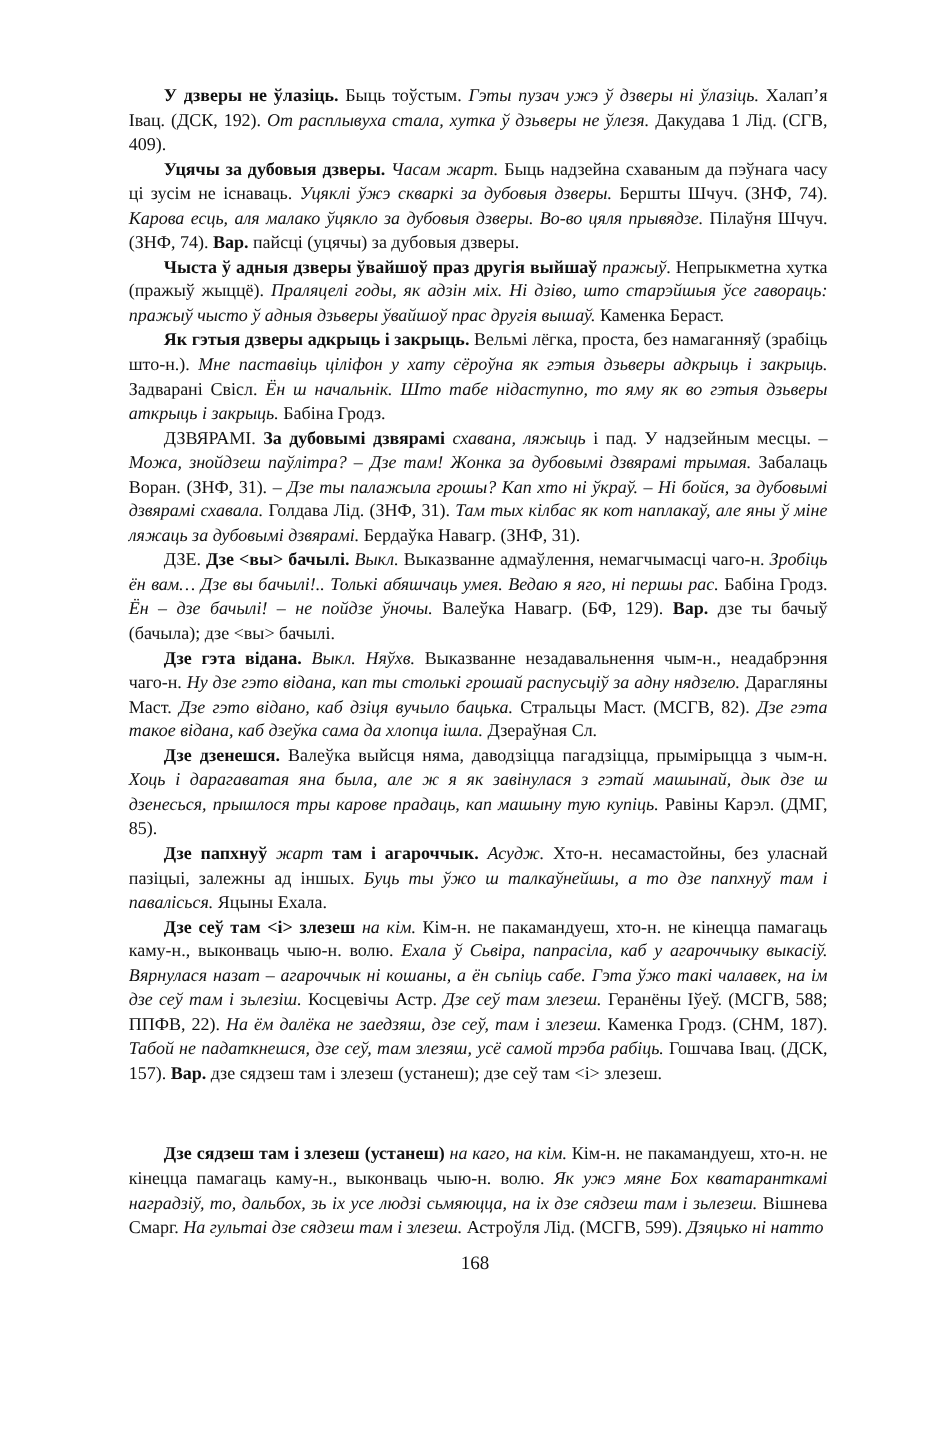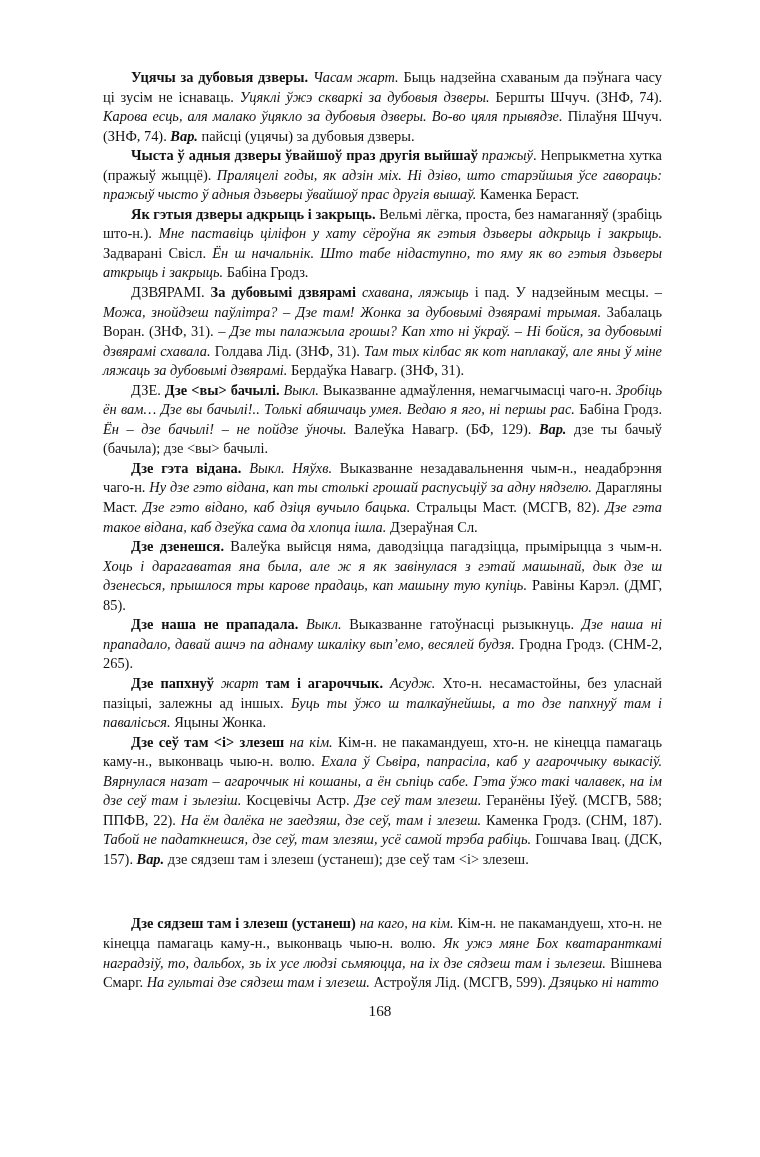--- a/index.html
+++ b/index.html
@@ -39,44 +39,43 @@
     margin-top: 45px;
   }
   b, .hw {
     font-weight: bold;
   }
   i, .it {
     font-style: italic;
   }
   .bi {
     font-weight: bold;
-    font-style: italic;
   }
   .folio {
     position: absolute;
     left: 0;
     right: 0;
     top: 1002px;
     text-align: center;
     font-size: 15.2px;
     line-height: 18px;
     font-family: "Liberation Serif", "DejaVu Serif", serif;
   }
 </style>
 </head>
 <body>
 
 <div class="page">
   <div class="body-text" id="body-container">
+      <p class="entry"><b>У дзверы не ўлазіць.</b><span> Быць тоўстым. </span><i>Гэты пузач ужэ ў дзверы ні ўлазіць.</i><span> Халап’я Івац. (ДСК, 192). </span><i>От расплывуха стала, хутка ў дзьверы не ўлезя.</i><span> Дакудава 1 Лід. (СГВ, 409).</span></p>
       <p class="entry"><b>Уцячы за дубовыя дзверы.</b><i> Часам жарт.</i><span> Быць надзейна схаваным да пэўнага часу ці зусім не існаваць. </span><i>Уцяклі ўжэ скваркі за дубовыя дзверы.</i><span> Бершты Шчуч. (ЗНФ, 74). </span><i>Карова есць, аля малако ўцякло за дубовыя дзверы. Во-во цяля прывядзе.</i><span> Пілаўня Шчуч. (ЗНФ, 74). </span><span class="bi">Вар.</span><span> пайсці (уцячы) за дубовыя дзверы.</span></p>
       <p class="entry"><b>Чыста ў адныя дзверы ўвайшоў праз другія выйшаў</b><i> пражыў</i><span>. Непрыкметна хутка (пражыў жыццё). </span><i>Праляцелі годы, як адзін міх. Ні дзіво, што старэйшыя ўсе гавораць: пражыў чысто ў адныя дзьверы ўвайшоў прас другія вышаў.</i><span> Каменка Бераст.</span></p>
       <p class="entry"><b>Як гэтыя дзверы адкрыць і закрыць.</b><span> Вельмі лёгка, проста, без намаганняў (зрабіць што-н.). </span><i>Мне паставіць ціліфон у хату сёроўна як гэтыя дзьверы адкрыць і закрыць.</i><span> Задваранi Свісл. </span><i>Ён ш начальнік. Што табе нідаступно, то яму як во гэтыя дзьверы аткрыць і закрыць.</i><span> Бабіна Гродз.</span></p>
       <p class="entry"><span>ДЗВЯРАМІ. </span><b>За дубовымі дзвярамі</b><i> схавана, ляжыць</i><span> і пад. У надзейным месцы. </span><i>– Можа, знойдзеш паўлітра? – Дзе там! Жонка за дубовымі дзвярамі трымая.</i><span> Забалаць Воран. (ЗНФ, 31). </span><i>– Дзе ты палажыла грошы? Кап хто ні ўкраў. – Ні бойся, за дубовымі дзвярамі схавала.</i><span> Голдава Лід. (ЗНФ, 31). </span><i>Там тых кілбас як кот наплакаў, але яны ў міне ляжаць за дубовымі дзвярамі.</i><span> Бердаўка Навагр. (ЗНФ, 31).</span></p>
       <p class="entry"><span>ДЗЕ. </span><b>Дзе &lt;вы&gt; бачылі.</b><i> Выкл.</i><span> Выказванне адмаўлення, немагчымасці чаго-н. </span><i>Зробіць ён вам… Дзе вы бачылі!.. Толькі абяшчаць умея. Ведаю я яго, ні першы рас.</i><span> Бабіна Гродз. </span><i>Ён – дзе бачылі! – не пойдзе ўночы.</i><span> Валеўка Навагр. (БФ, 129). </span><span class="bi">Вар.</span><span> дзе ты бачыў (бачыла); дзе &lt;вы&gt; бачылі.</span></p>
       <p class="entry"><b>Дзе гэта відана.</b><i> Выкл. Няўхв.</i><span> Выказванне незадавальнення чым-н., неадабрэння чаго-н. </span><i>Ну дзе гэто відана, кап ты столькі грошай распусьціў за адну нядзелю.</i><span> Дарагляны Маст. </span><i>Дзе гэто відано, каб дзіця вучыло бацька.</i><span> Стральцы Маст. (МСГВ, 82). </span><i>Дзе гэта такое відана, каб дзеўка сама да хлопца ішла.</i><span> Дзераўная Сл.</span></p>
       <p class="entry"><b>Дзе дзенешся.</b><span> Валеўка выйсця няма, даводзіцца пагадзіцца, прымірыцца з чым-н. </span><i>Хоць і дарагаватая яна была, але ж я як завінулася з гэтай машынай, дык дзе ш дзенесься, прышлося тры карове прадаць, кап машыну тую купіць.</i><span> Равіны Карэл. (ДМГ, 85).</span></p>
-      <p class="entry"><b>Дзе наша не прападала.</b><i> Выкл.</i><span> Выказванне гатоўнасці рызыкнуць. </span><i>Дзе наша ні прападало, давай ашчэ па аднаму шкаліку вып’емо, весялей будзя.</i><span> Гродна Гродз. (СНМ-2, 265).</span></p>
-      <p class="entry"><b>Дзе папхнуў</b><i> жарт</i><b> там і агароччык.</b><i> Асудж.</i><span> Хто-н. несамастойны, без уласнай пазіцыі, залежны ад іншых. </span><i>Буць ты ўжо ш талкаўнейшы, а то дзе папхнуў там і паваліcься.</i><span> Яцыны Жонка.</span></p>
+      <p class="entry"><b>Дзе папхнуў</b><i> жарт</i><b> там і агароччык.</b><i> Асудж.</i><span> Хто-н. несамастойны, без уласнай пазіцыі, залежны ад іншых. </span><i>Буць ты ўжо ш талкаўнейшы, а то дзе папхнуў там і паваліcься.</i><span> Яцыны Ехала.</span></p>
       <p class="entry"><b>Дзе сеў там &lt;і&gt; злезеш</b><i> на кім.</i><span> Кім-н. не пакамандуеш, хто-н. не кінецца памагаць каму-н., выконваць чыю-н. волю. </span><i>Ехала ў Сьвіра, папрасіла, каб у агароччыку выкасіў. Вярнулася назат – агароччык ні кошаны, а ён сьпіць сабе. Гэта ўжо такі чалавек, на ім дзе сеў там і зьлезіш.</i><span> Косцевічы Астр. </span><i>Дзе сеў там злезеш.</i><span> Геранёны Іўеў. (МСГВ, 588; ППФВ, 22). </span><i>На ём далёка не заедзяш, дзе сеў, там і злезеш.</i><span> Каменка Гродз. (СНМ, 187). </span><i>Табой не падаткнешся, дзе сеў, там злезяш, усё самой трэба рабіць.</i><span> Гошчава Івац. (ДСК, 157). </span><span class="bi">Вар.</span><span> дзе сядзеш там і злезеш (устанеш); дзе сеў там &lt;і&gt; злезеш.</span></p>
       <p class="entry"><b>Дзе сядзеш там і злезеш (устанеш)</b><i> на каго, на кім.</i><span> Кім-н. не пакамандуеш, хто-н. не кінецца памагаць каму-н., выконваць чыю-н. волю. </span><i>Як ужэ мяне Бох кватаранткамі наградзіў, то, дальбох, зь іх усе людзі сьмяюцца, на іх дзе сядзеш там і зьлезеш.</i><span> Вішнева Смарг. </span><i>На гультаі дзе сядзеш там і злезеш.</i><span> Астроўля Лід. (МСГВ, 599). </span><i>Дзяцько ні натто</i></p>
     </div>
   <div class="folio">168</div>
 </div>
 
 </body></html>

